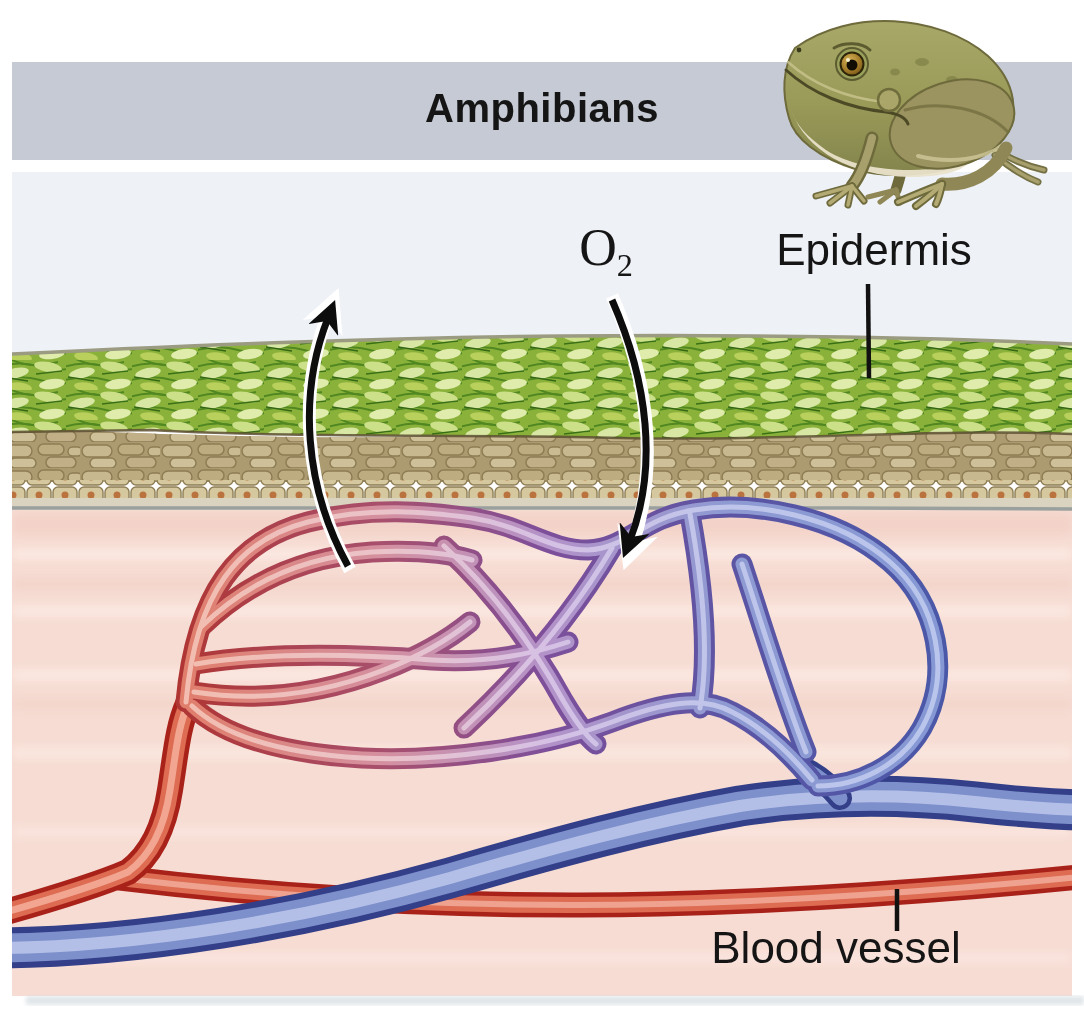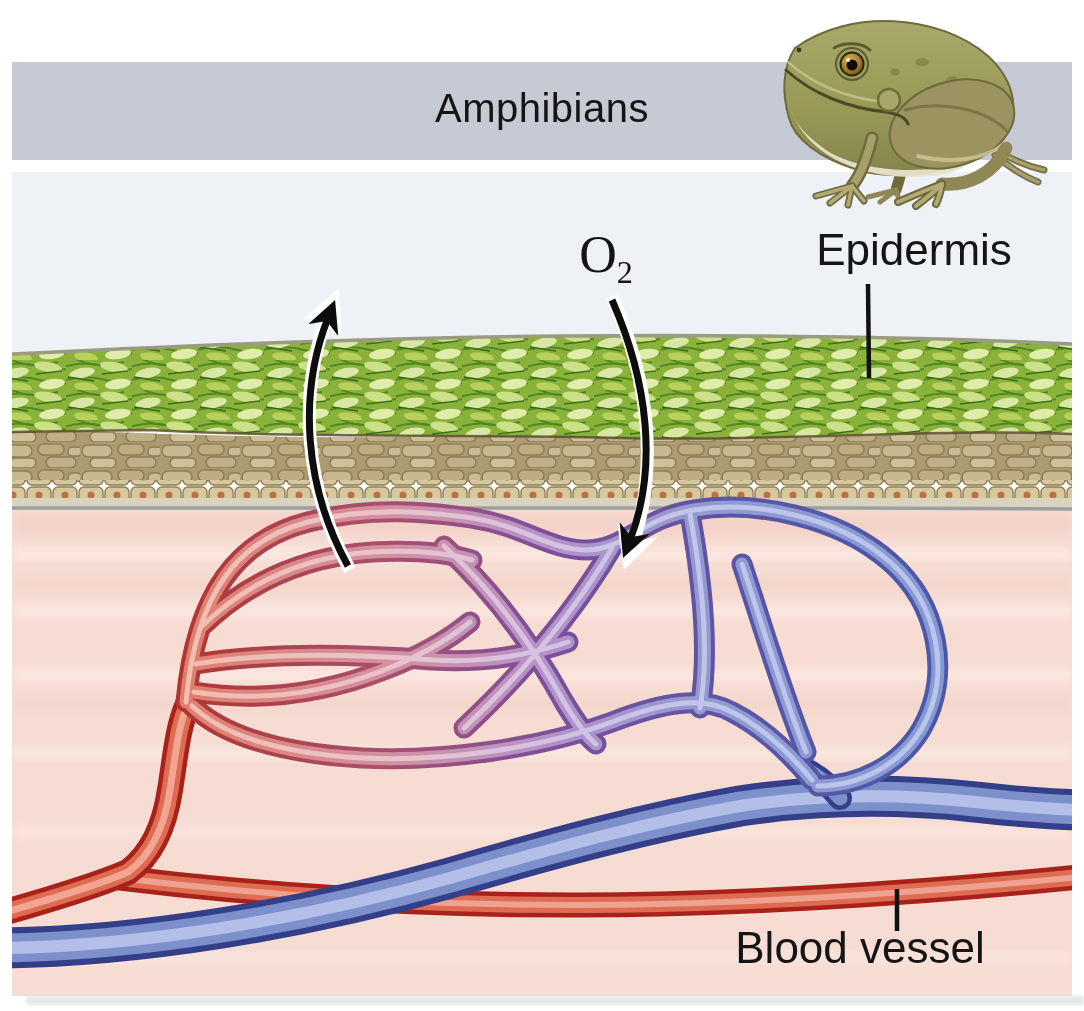--- a/index.html
+++ b/index.html
@@ -5,21 +5,21 @@
   html,body{margin:0;padding:0;background:#ffffff;}
   .canvas{
     position:relative;width:1084px;height:1011px;background:#ffffff;
     font-family:"Liberation Sans",sans-serif;overflow:hidden;
   }
   .scene{position:absolute;left:0;top:0;}
   .lbl{
     position:absolute;transform:translateX(-50%);
     color:#151515;white-space:nowrap;line-height:1;
   }
-  .lbl-title{font-size:40px;font-weight:400;letter-spacing:.5px;}
+  .lbl-title{font-size:40px;font-weight:700;letter-spacing:.5px;}
   .lbl-gas{font-family:"Liberation Serif",serif;font-size:52px;}
   .lbl-gas sub{font-size:.62em;line-height:0;}
   .lbl-anno{font-size:44px;}
 </style>
 </head>
 <body>
 
 <div class="canvas">
 
 <svg class="scene" width="1084" height="1011" viewBox="0 0 1084 1011">
@@ -284,19 +284,19 @@
       <circle cx="852" cy="65" r="5.5" fill="#120d02"></circle>
       <circle cx="848" cy="60" r="2" fill="#f4eecd"></circle>
     </g>
     <path d="M834,48 C844,42 862,42 870,50" stroke="#5c5c30" stroke-width="3" fill="none"></path>
   </g>
 </svg>
 
 <div class="lbl lbl-title" style="left:542px;top:88px;">Amphibians</div>
 
 
-<div class="lbl lbl-gas" style="left:606px;top:222px;margin-top:7px;"><span>O</span><sub>2</sub></div>
-
-<div class="lbl lbl-anno" style="left:874px;top:228px;margin-left:40px;">Epidermis</div>
-
-<div class="lbl lbl-anno" style="left:860px;top:926px;text-align:right;">Blood vessel</div>
+<div class="lbl lbl-gas" style="left:606px;top:222px;"><span>O</span><sub>2</sub></div>
+
+<div class="lbl lbl-anno" style="left:874px;top:228px;">Epidermis</div>
+
+<div class="lbl lbl-anno" style="left:836px;top:926px;text-align:right;">Blood vessel</div>
 
 </div>
 
 </body></html>

